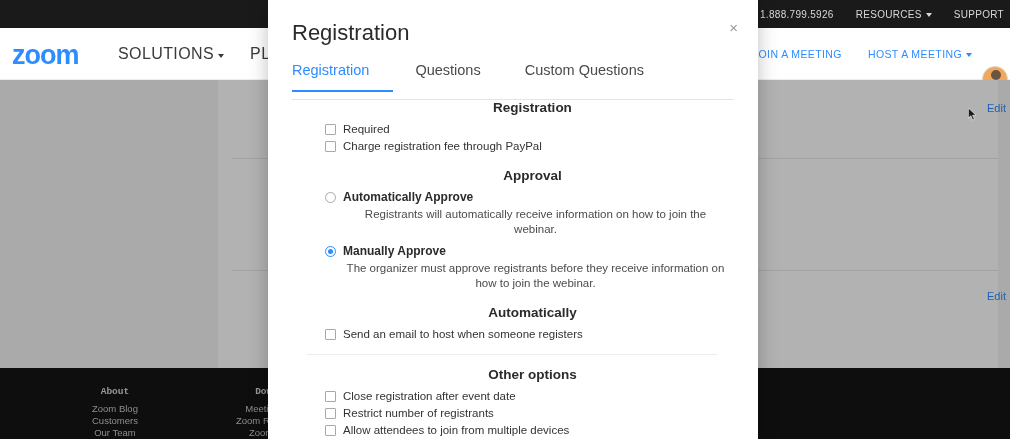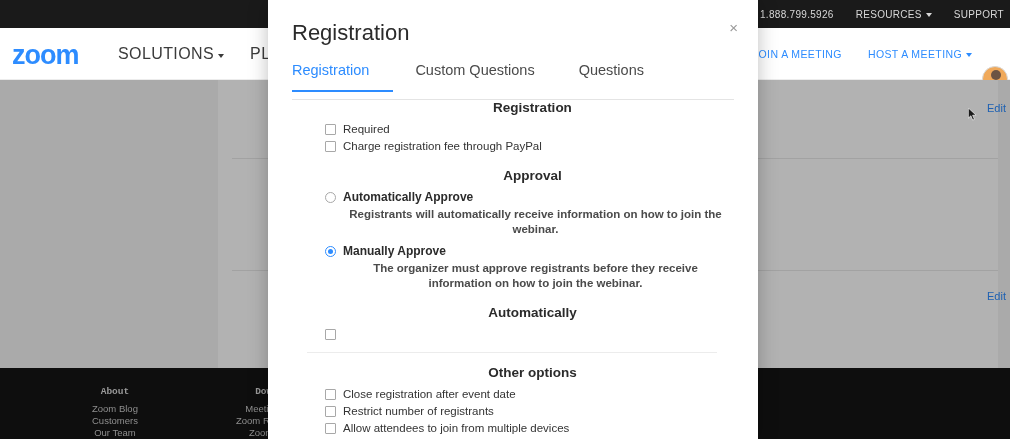--- a/index.html
+++ b/index.html
@@ -185,21 +185,20 @@
   .rb.checked::after {
     content: ""; position: absolute; left: 2px; top: 2px;
     width: 5px; height: 5px; border-radius: 50%;
     background: #2d8cff;
   }
   .row.radio .lbl { font-weight: bold; color: #2b2b2b; font-size: 12px; }
   .helper {
     margin: 1px 0 7px 75px;
     font-size: 11.5px; color: #4b4b4b; line-height: 15px;
     max-width: 385px;
-    font-weight: bold;
   }
   .hr {
     margin: 12px 0 12px 39px; width: 410px; height: 1px; background: #ececec;
   }
 </style>
 </head>
 <body>
 
 <div id="page">
 
@@ -250,22 +249,22 @@
       <div class="l">Zoom Plugins</div>
     </div>
   </div>
 
   <div class="modal">
     <div class="modal-title">Registration</div>
     <div class="modal-close">×</div>
 
     <div class="tabs">
       <div class="tab first active">Registration</div>
+      <div class="tab">Questions</div>
       <div class="tab">Custom Questions</div>
-      <div class="tab">Questions</div>
     </div>
 
     <div class="modal-body">
 
       <div class="sect-title">Registration</div>
       <div class="row">
         <span class="cb"></span>
         <span class="lbl">Required</span>
       </div>
       <div class="row">
@@ -281,20 +280,21 @@
       <div class="helper">Registrants will automatically receive information on how to join the webinar.</div>
       <div class="row radio">
         <span class="rb checked"></span>
         <span class="lbl">Manually Approve</span>
       </div>
       <div class="helper">The organizer must approve registrants before they receive information on how to join the webinar.</div>
 
       <div class="sect-title sp">Automatically</div>
       <div class="row">
         <span class="cb"></span>
+        <span class="lbl">Send an email to host when someone registers</span>
       </div>
 
       <div class="hr"></div>
 
       <div class="sect-title">Other options</div>
       <div class="row">
         <span class="cb"></span>
         <span class="lbl">Close registration after event date</span>
       </div>
       <div class="row">

